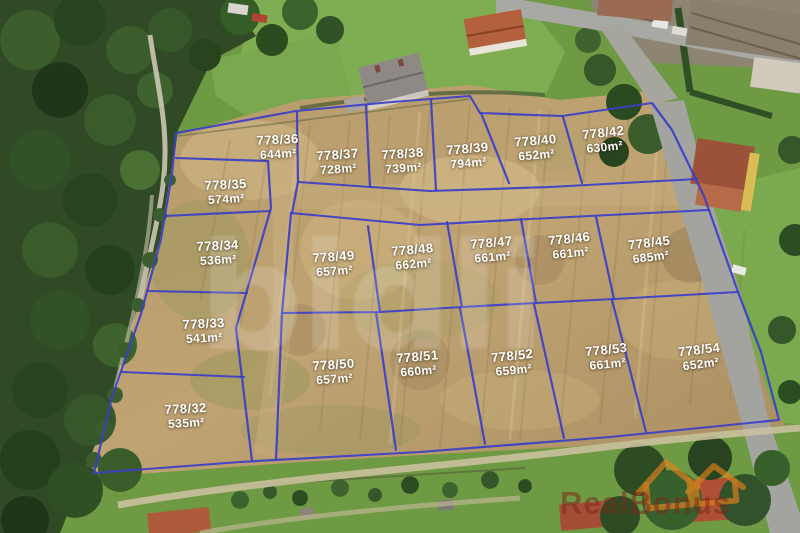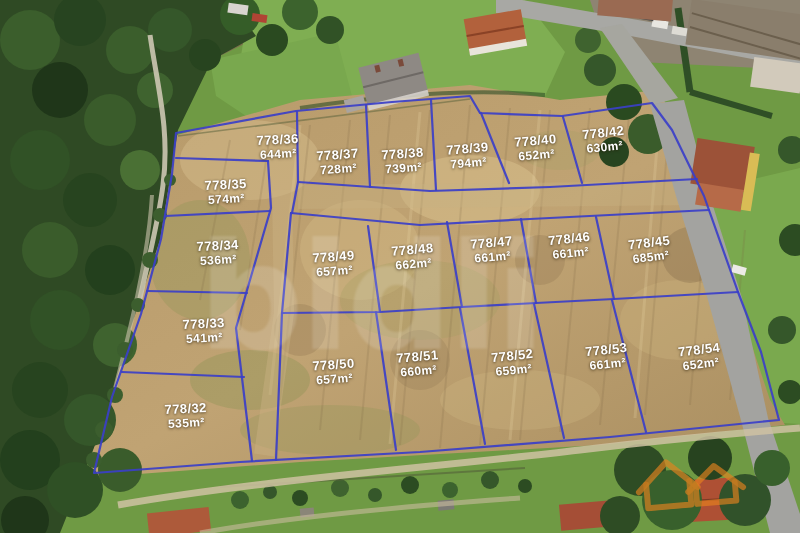--- a/index.html
+++ b/index.html
@@ -352,14 +352,15 @@
     </div>
 
   <svg class="wm-houses" width="118" height="60" viewBox="0 0 120 60">
     <g fill="none" stroke="rgba(232,131,30,.8)" stroke-width="6" stroke-linecap="round" stroke-linejoin="round">
       <path d="M8,40 L38,12 L68,40"></path>
       <path d="M16,33 L16,57 L60,57 L60,33"></path>
       <path d="M58,44 L86,20 L114,44"></path>
       <path d="M66,38 L66,57 L106,57 L106,38"></path>
     </g>
   </svg>
+  <div class="wm-brand">RealBonus</div>
 
 </div>
 
 </body></html>

